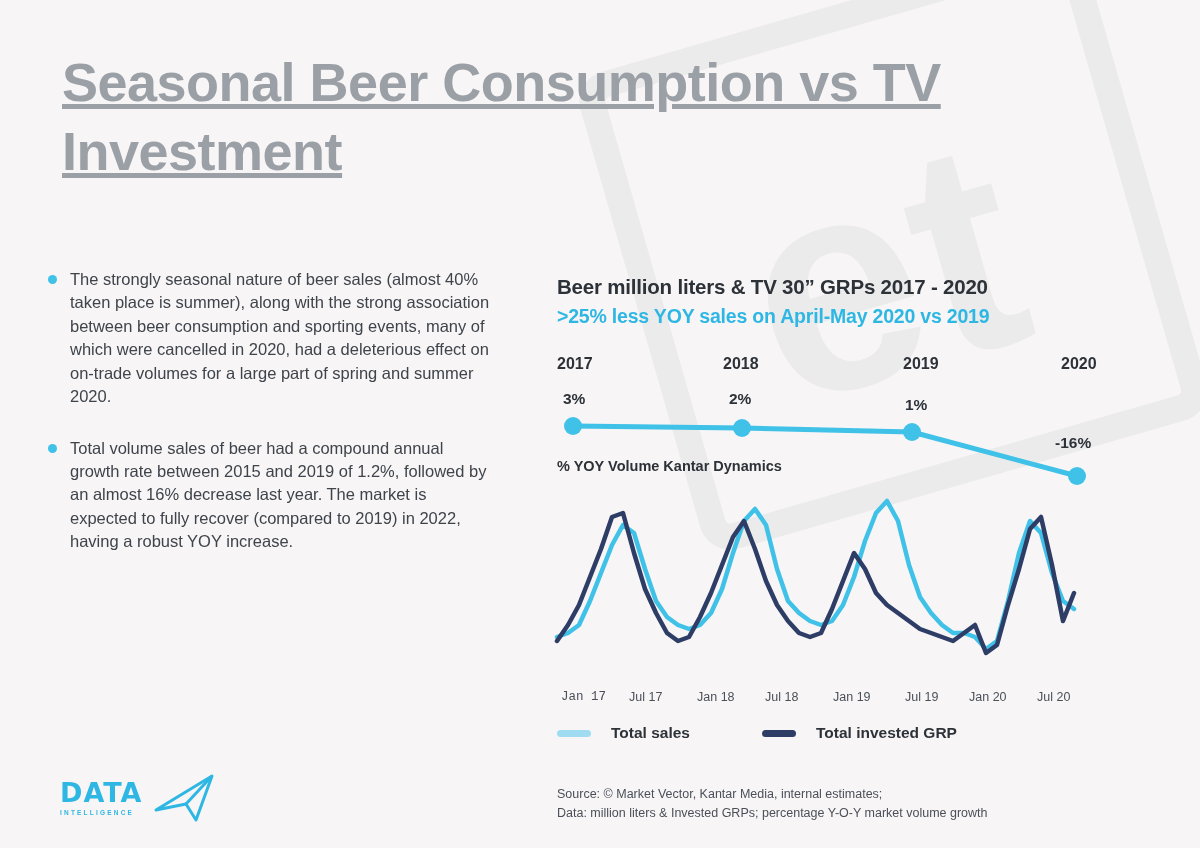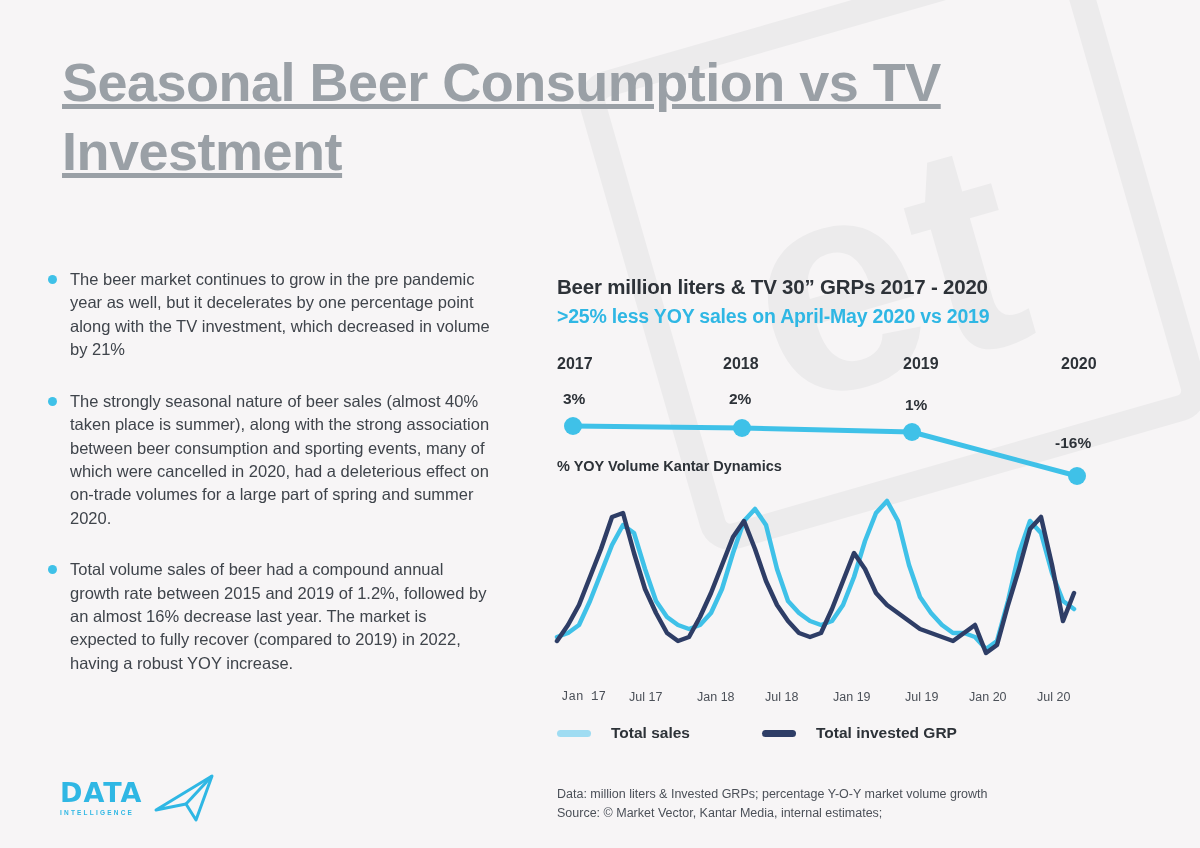--- a/index.html
+++ b/index.html
@@ -209,21 +209,20 @@
   <g transform="rotate(-16 360 350)" fill="currentColor">
     <text x="250" y="420" font-size="300" font-weight="bold" font-family="Liberation Sans, sans-serif">et</text>
   </g>
 </svg>
 
 <div class="page">
 
   <div class="title">Seasonal Beer Consumption vs TV Investment</div>
 
   <div class="bullets">
-    <div class="bullet">The beer market continues to grow in the pre pandemic year as well, but it decelerates by one percentage point along with the TV investment, which decreased in volume by 21%</div>
     <div class="bullet">The strongly seasonal nature of beer sales (almost 40% taken place is summer), along with the strong association between beer consumption and sporting events, many of which were cancelled in 2020, had a deleterious effect on on-trade volumes for a large part of spring and summer 2020.</div>
     <div class="bullet">Total volume sales of beer had a compound annual growth rate between 2015 and 2019 of 1.2%, followed by an almost 16% decrease last year. The market is expected to fully recover (compared to 2019) in 2022, having a robust YOY increase.</div>
   </div>
 
   <div class="logo">
     <div>
       <div class="logo-text">DATA</div>
       <div class="logo-sub">INTELLIGENCE</div>
     </div>
     <svg width="66" height="54" viewBox="0 0 66 54">
@@ -282,17 +281,17 @@
       <span class="legend-swatch" style="background:#9fdcf2;"></span>
       <span class="legend-text">Total sales</span>
     </div>
     <div class="legend-item">
       <span class="legend-swatch" style="background:#2e3d66;"></span>
       <span class="legend-text">Total invested GRP</span>
     </div>
   </div>
 
   <div class="source">
+    <div>Source: © Market Vector, Kantar Media, internal estimates;</div>
     <div>Data: million liters &amp; Invested GRPs; percentage Y-O-Y market volume growth</div>
-    <div>Source: © Market Vector, Kantar Media, internal estimates;</div>
   </div>
 
 </div>
 
 </body></html>

